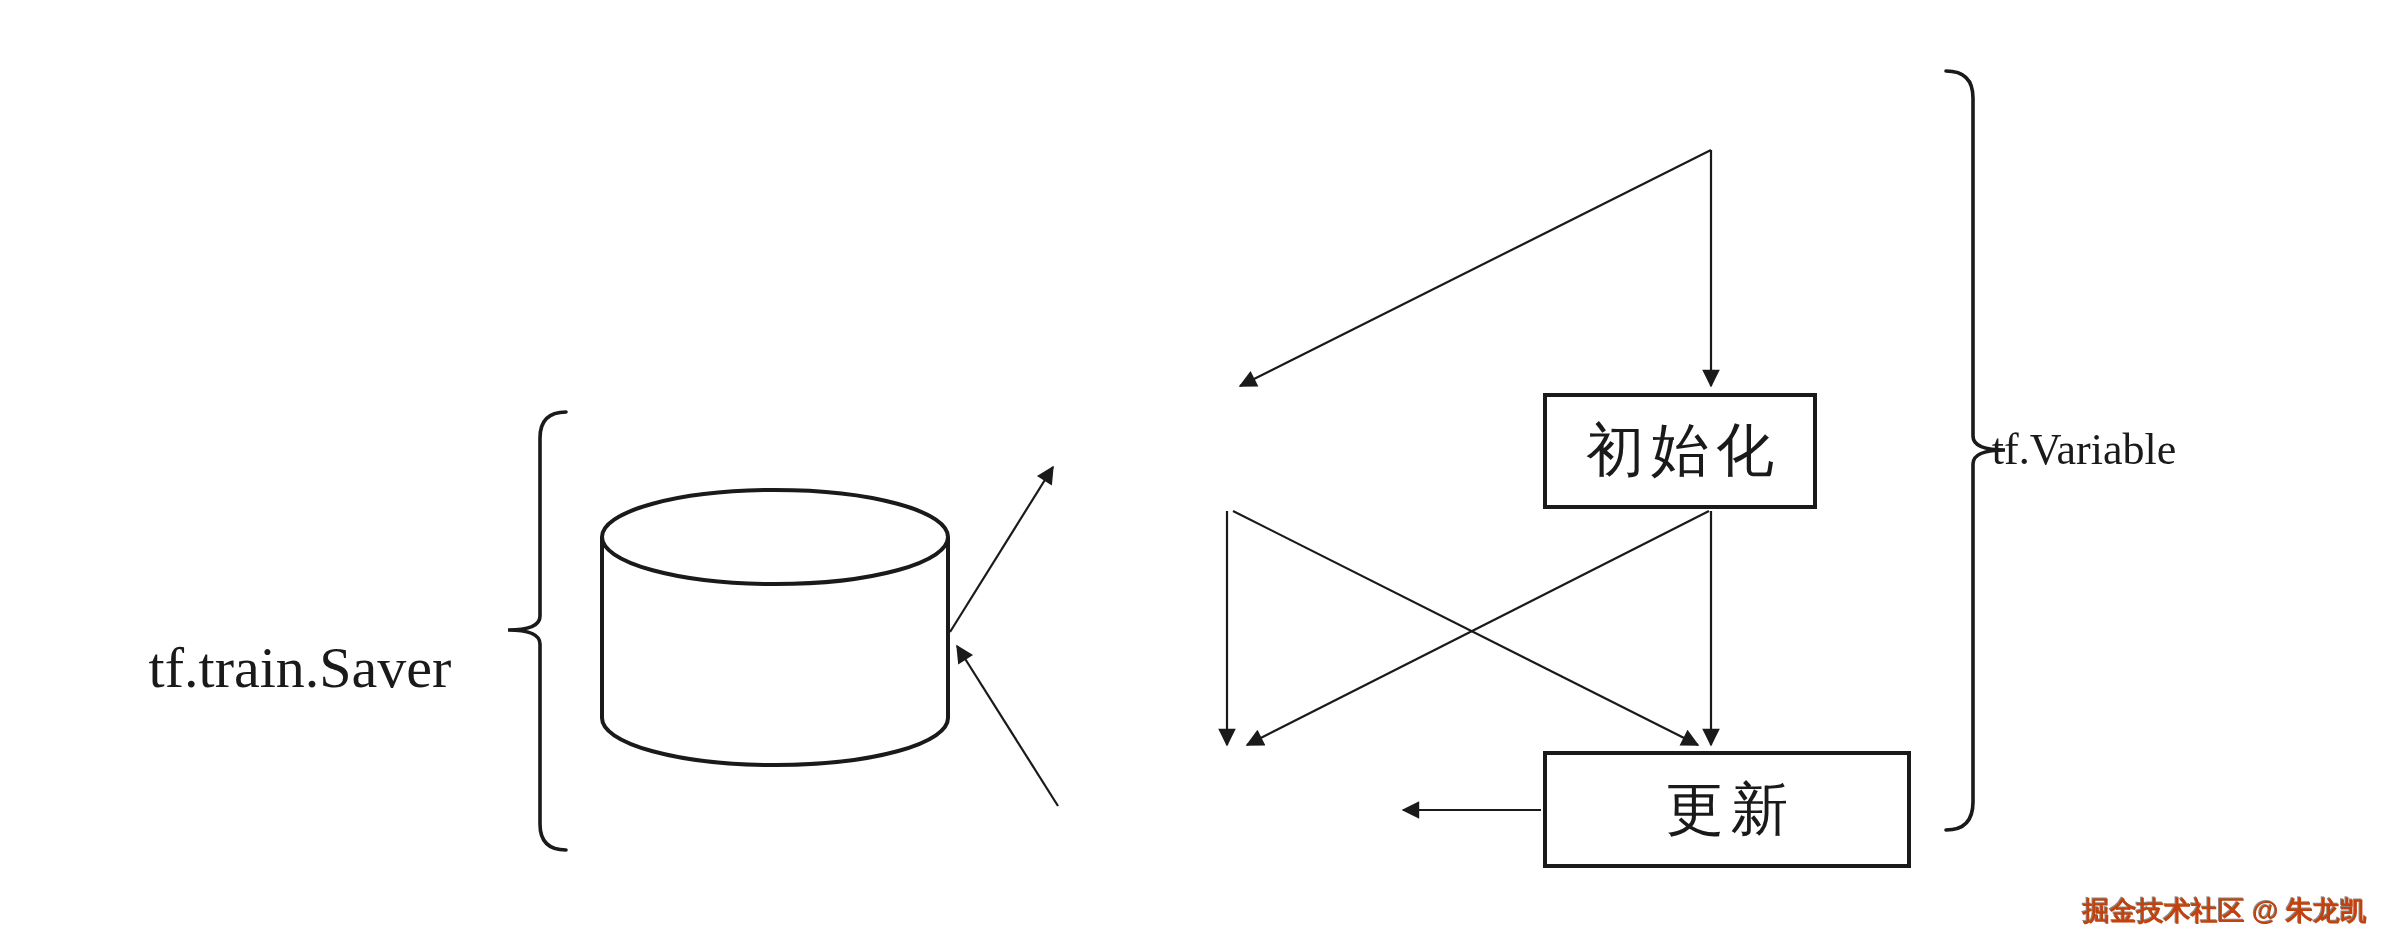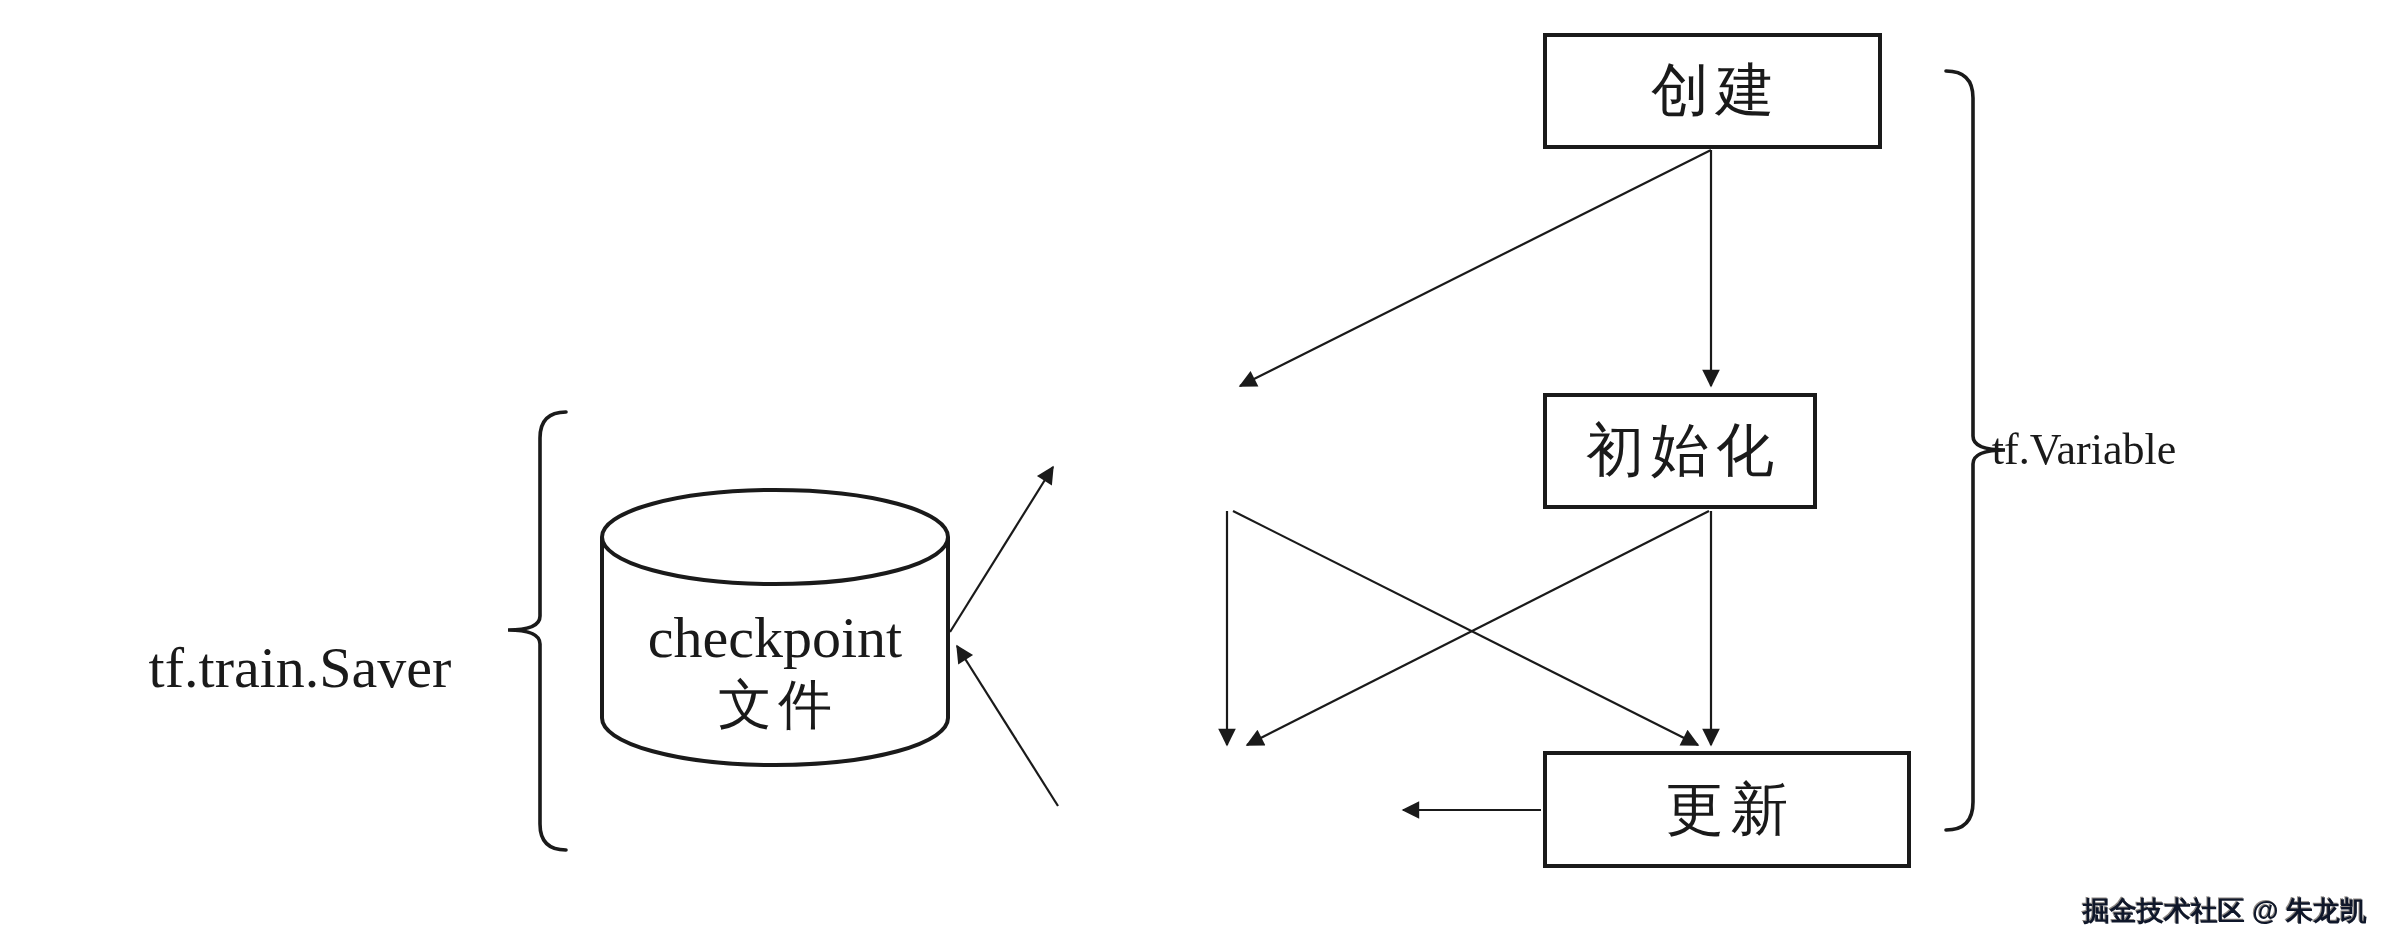--- a/index.html
+++ b/index.html
@@ -37,21 +37,21 @@
   .cyl-label .zh{font-size:54px;letter-spacing:6px;text-indent:6px;}
   .side-label{
     position:absolute;white-space:nowrap;text-align:center;
   }
   .label-saver{left:120px;top:606px;width:360px;font-size:58px;margin-top:28px;}
   .label-variable{left:1934px;top:424px;width:300px;font-size:44px;}
   .watermark{
     position:absolute;right:19px;top:893px;
     font-family:"Liberation Sans","DejaVu Sans",sans-serif;
     font-size:27px;font-weight:bold;
-    color:#0f172a;
+    color:#c2410c;
     text-shadow:-1px -1px 0 #8f8a85, 1px 1px 0 #ffffff;
     white-space:nowrap;
   }
   svg .ln{stroke:#1a1a1a;stroke-width:2.2;fill:none;}
   svg .brace{stroke:#1a1a1a;stroke-width:3.6;fill:none;stroke-linecap:round;}
   svg .cyl{stroke:#1a1a1a;stroke-width:4;fill:#ffffff;}
 </style>
 </head>
 <body>
 
@@ -76,33 +76,26 @@
     <line class="ln" x1="1709" y1="511" x2="1247" y2="745" marker-end="url(#arrow)"></line>
     <line class="ln" x1="1711" y1="511" x2="1711" y2="745" marker-end="url(#arrow)"></line>
     <line class="ln" x1="1541" y1="810" x2="1403" y2="810" marker-end="url(#arrow)"></line>
     <line class="ln" x1="950" y1="632" x2="1053" y2="467" marker-end="url(#arrow)"></line>
     <line class="ln" x1="1058" y1="806" x2="957" y2="646" marker-end="url(#arrow)"></line>
 
     <path class="brace" d="M 566 412 Q 540 412 540 438 L 540 616 Q 540 630 508 630 Q 540 630 540 644 L 540 824 Q 540 850 566 850"></path>
     <path class="brace" d="M 1946 71 Q 1973 71 1973 98 L 1973 436 Q 1973 450 2005 450 Q 1973 450 1973 464 L 1973 802 Q 1973 830 1946 830"></path>
   </svg>
 
-  <div class="node node-create">
-    <span>创建</span>
-  </div>
   <div class="node node-initialize">
     <span>初始化</span>
   </div>
   <div class="node node-update">
     <span>更新</span>
   </div>
 
-  <div class="cyl-label">
-    <span class="en">checkpoint</span>
-    <span class="zh">文件</span>
-  </div>
 
   <div class="side-label label-saver">tf.train.Saver</div>
   <div class="side-label label-variable">tf.Variable</div>
 
   <div class="watermark">掘金技术社区 @ 朱龙凯</div>
 
 </div>
 
 </body></html>

